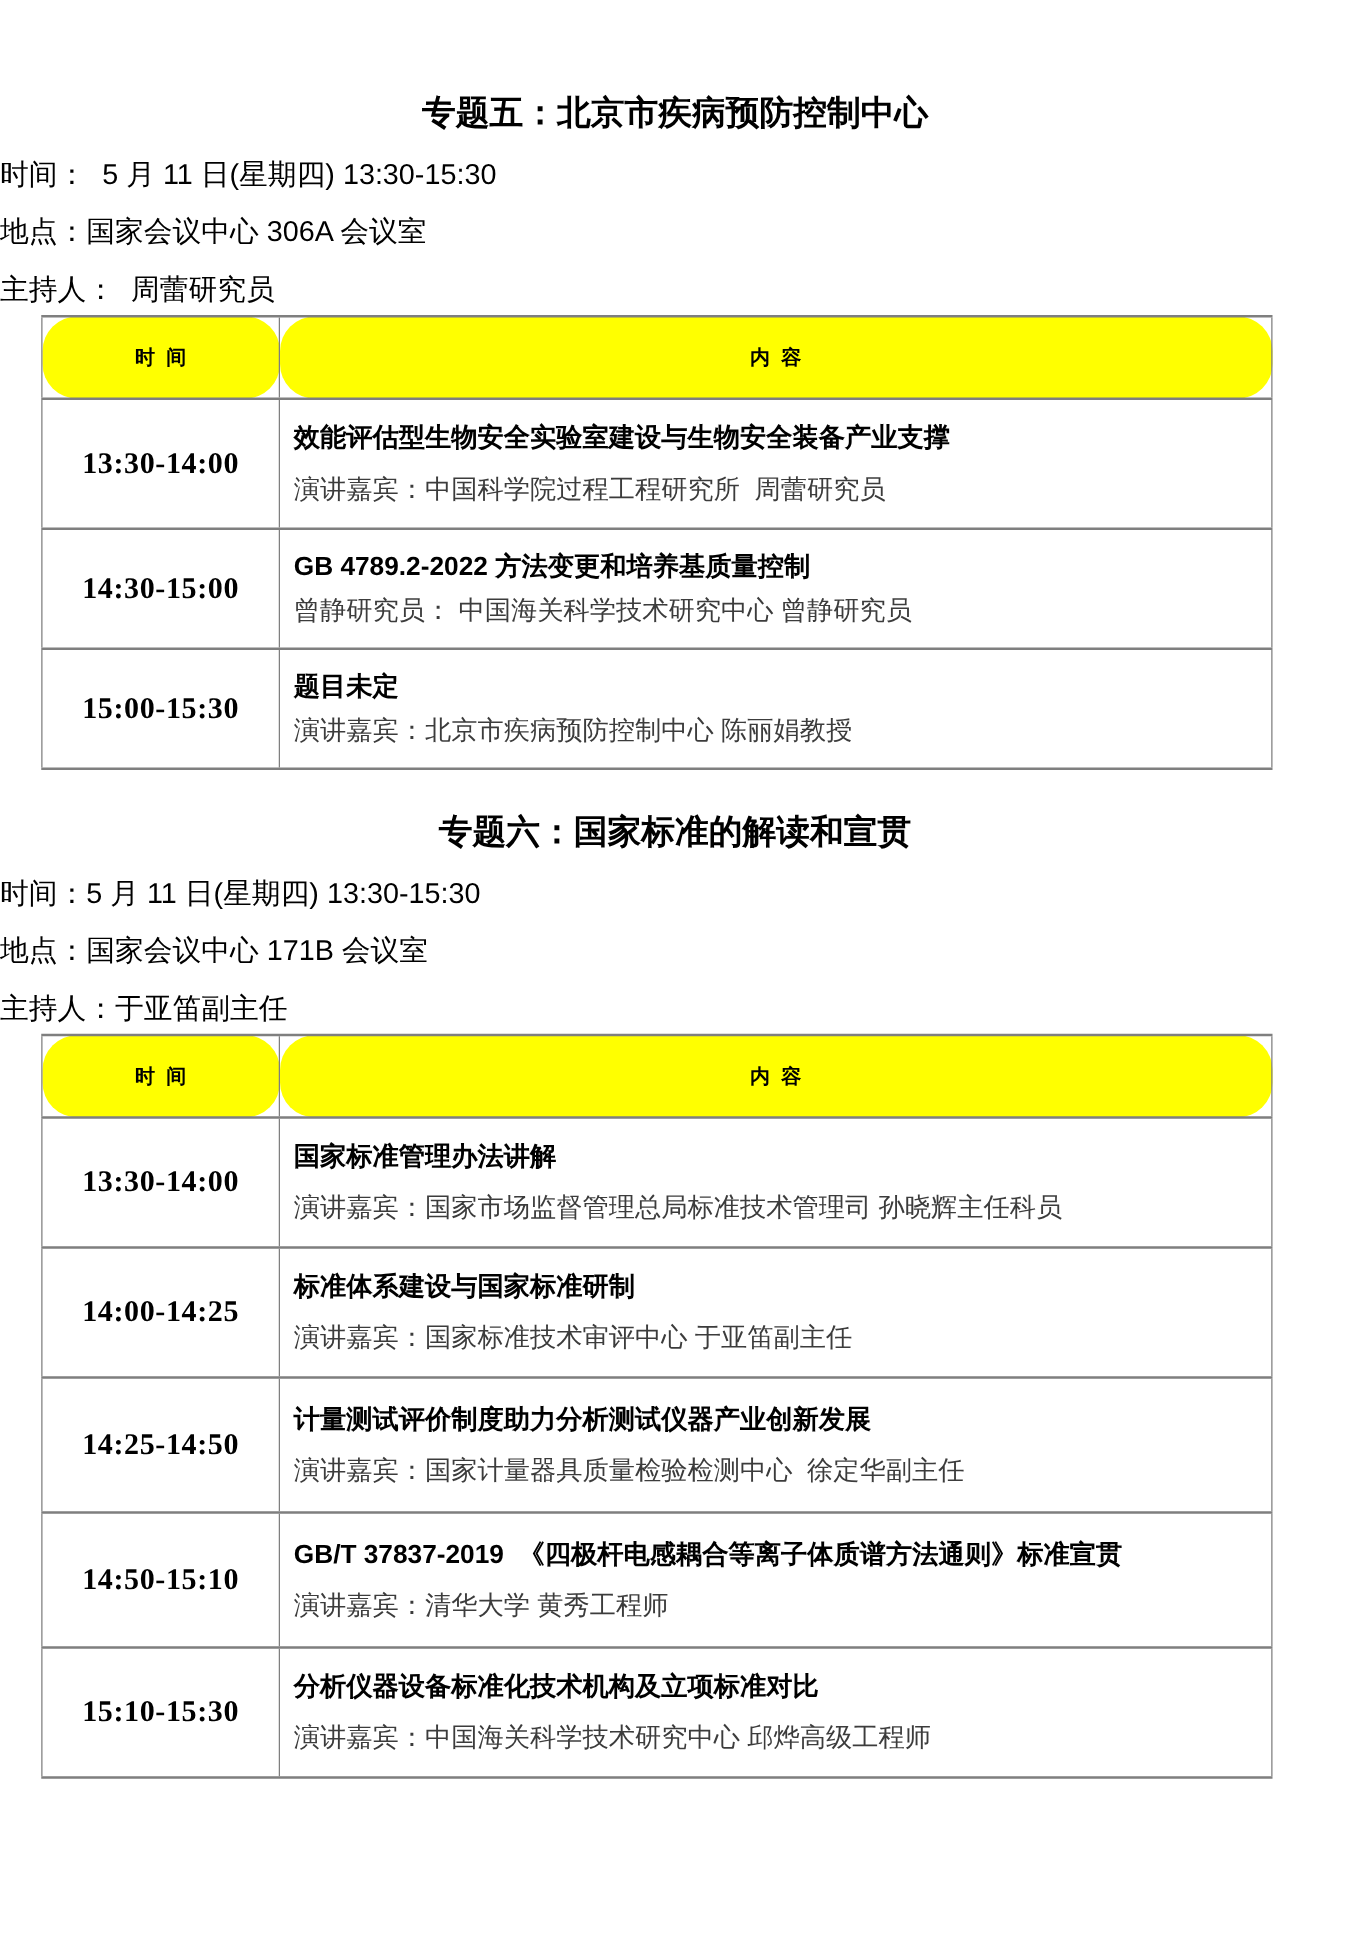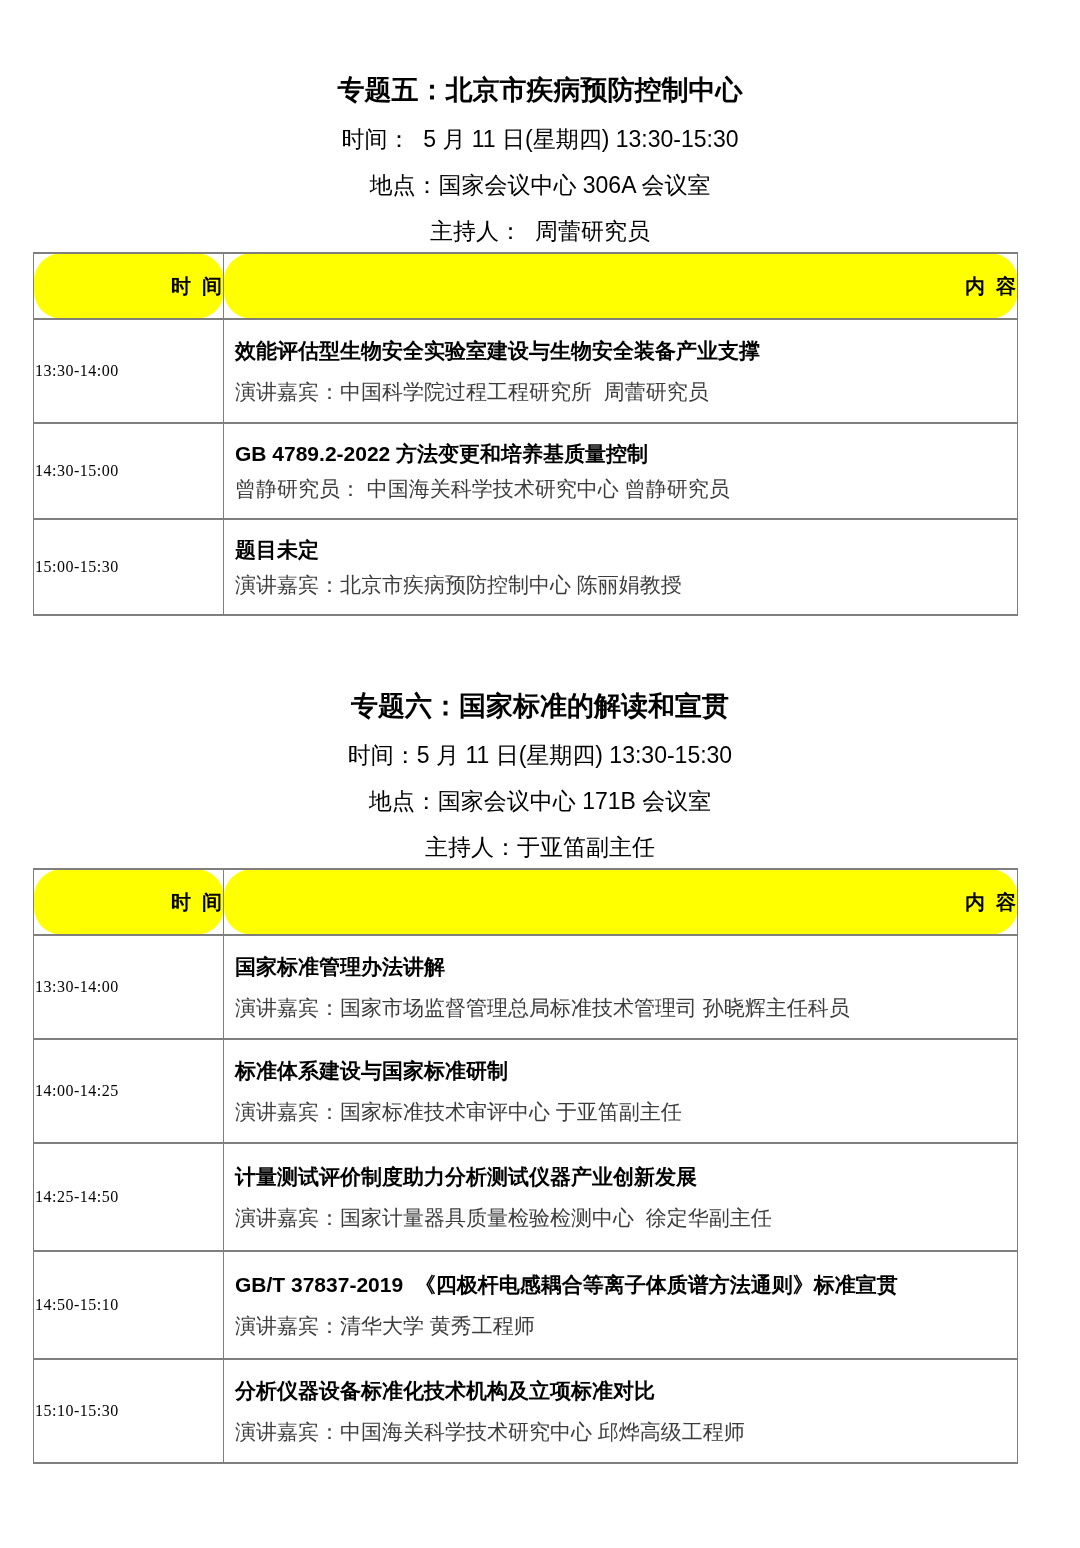--- a/index.html
+++ b/index.html
@@ -12,57 +12,57 @@
   .page { position:relative; width:1080px; height:1548px; background:#ffffff; }
 
   .sec-title {
     text-align:center;
     font-size:27px;
     font-weight:bold;
     line-height:32px;
     white-space:pre-wrap;
   }
   .info-line {
-    text-align:center;
     font-size:23px;
     line-height:30px;
     white-space:pre-wrap;
   }
   .sec1 .sec-title { margin-top:74px; }
-  .sec2 .sec-title { margin-top:74px; }
+  .sec2 .sec-title { margin-top:33px; }
   .info-line.first { margin-top:18px; }
   .info-line { margin-top:16px; }
 
   table.agenda {
     border-collapse:collapse;
     table-layout:fixed;
     width:985px;
     margin-left:33px;
     margin-top:6px;
   }
   table.agenda th, table.agenda td {
     border:1px solid #7f7f7f;
     border-top-width:2px;
     border-bottom-width:2px;
     vertical-align:middle;
   }
   th.thead-cell {
     background:#FFFF00;
     height:62px;
-    font-size:20px;
+    font-size:16px;
     font-weight:bold;
-    text-align:right;
+    text-align:center;
     white-space:pre-wrap;
     border-radius:28px;
   }
   col.time-col { width:190px; }
   td.time-cell {
+    text-align:center;
     font-family:"Liberation Serif", serif;
-    font-weight:normal;
-    font-size:16px;
+    font-weight:bold;
+    font-size:24px;
     letter-spacing:0.5px;
   }
   td.content-cell { padding:0 14px 0 11px; }
   .row-title {
     font-size:21px;
     font-weight:bold;
     line-height:28px;
     white-space:pre-wrap;
   }
   .row-speaker {

